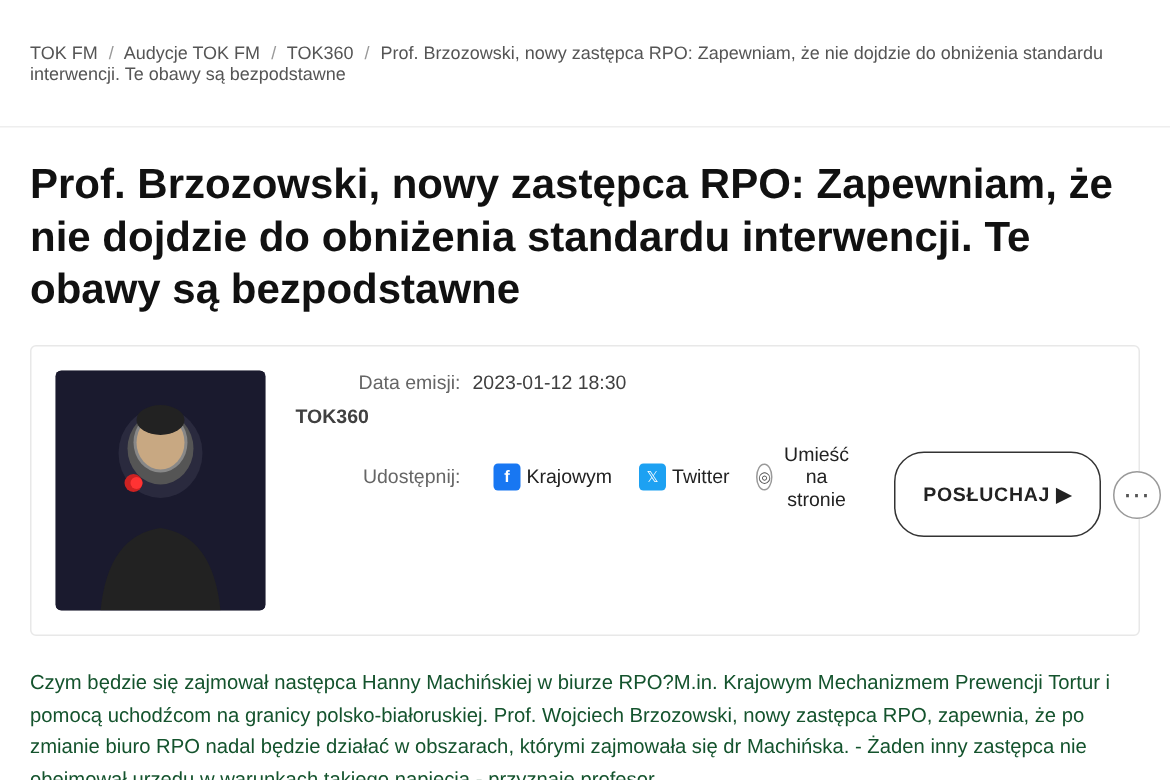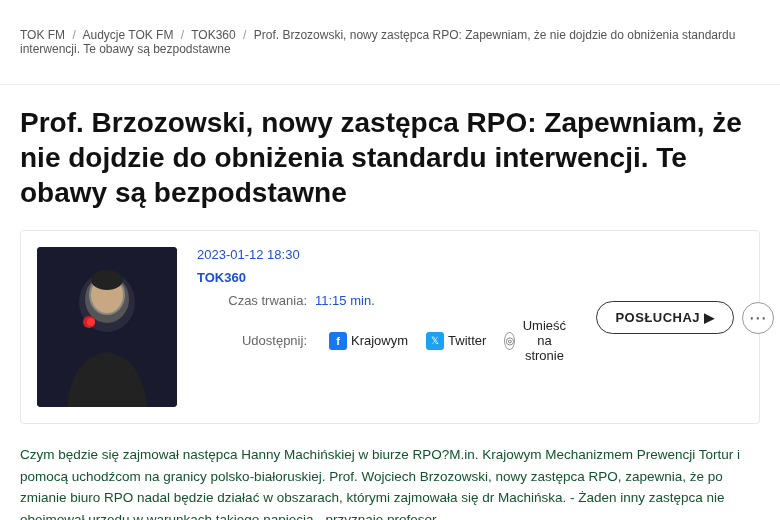--- a/index.html
+++ b/index.html
@@ -86,41 +86,41 @@
 
     .meta-label {
       color: #666;
       min-width: 110px;
       text-align: right;
       margin-right: 8px;
       font-size: 13px;
     }
 
     .meta-value {
-      color: #1d4ed8;
+      color: #404040;
       font-size: 13px;
     }
 
     .meta-value.bold {
       font-weight: 600;
     }
 
     
     .listen-area {
       display: flex;
       align-items: center;
       gap: 8px;
       margin-top: 4px;
     }
 
     .listen-btn {
       border: 1.5px solid #333;
       background: #fff;
       border-radius: 20px;
-      padding: 8px 18px;
+      padding: 20px 18px;
       font-size: 13px;
       font-weight: 600;
       cursor: pointer;
       letter-spacing: 0.5px;
       color: #222;
       display: flex;
       align-items: center;
       gap: 6px;
     }
 
@@ -246,33 +246,30 @@
         <path d="M30 160 Q35 110 70 105 Q105 110 110 160 Z" fill="#222"></path>
 
         <circle cx="52" cy="75" r="6" fill="#cc2222"></circle>
         <circle cx="54" cy="75" r="4" fill="#ff3333"></circle>
       </svg>
     </div>
 
     <div class="article-meta">
 
       <div class="meta-row">
+        <span class="meta-label">Data emisji:</span>
         <span class="meta-value">2023-01-12 18:30</span>
       </div>
 
       <div class="meta-row">
         <span class="meta-value bold">TOK360</span>
       </div>
 
 
 
-      <div class="meta-row">
-        <span class="meta-label">Czas trwania:</span>
-        <span class="meta-value">11:15 min.</span>
-      </div>
 
       <div class="meta-row share-row">
         <span class="meta-label">Udostępnij:</span>
         <button class="share-btn">
           <span class="share-icon-fb">f</span>
           <span>Krajowym</span>
         </button>
         <button class="share-btn">
           <span class="share-icon-tw">𝕏</span>
           <span>Twitter</span>

